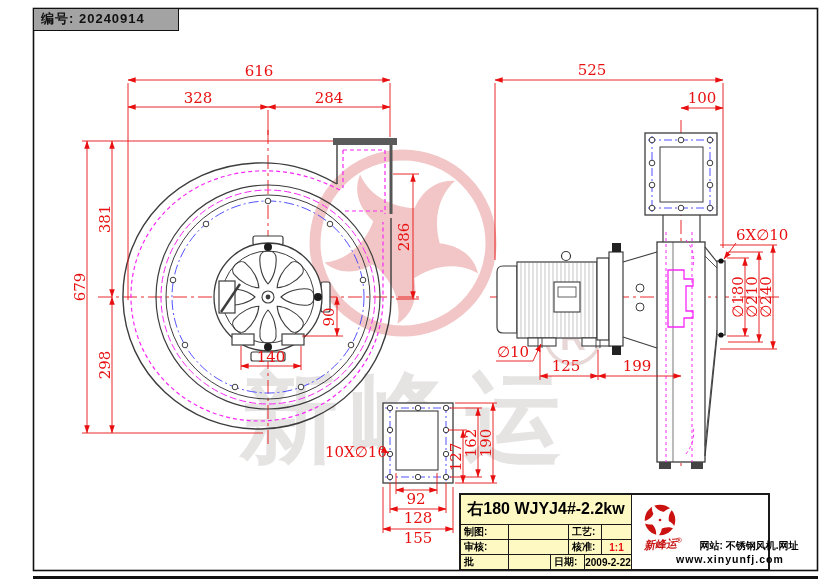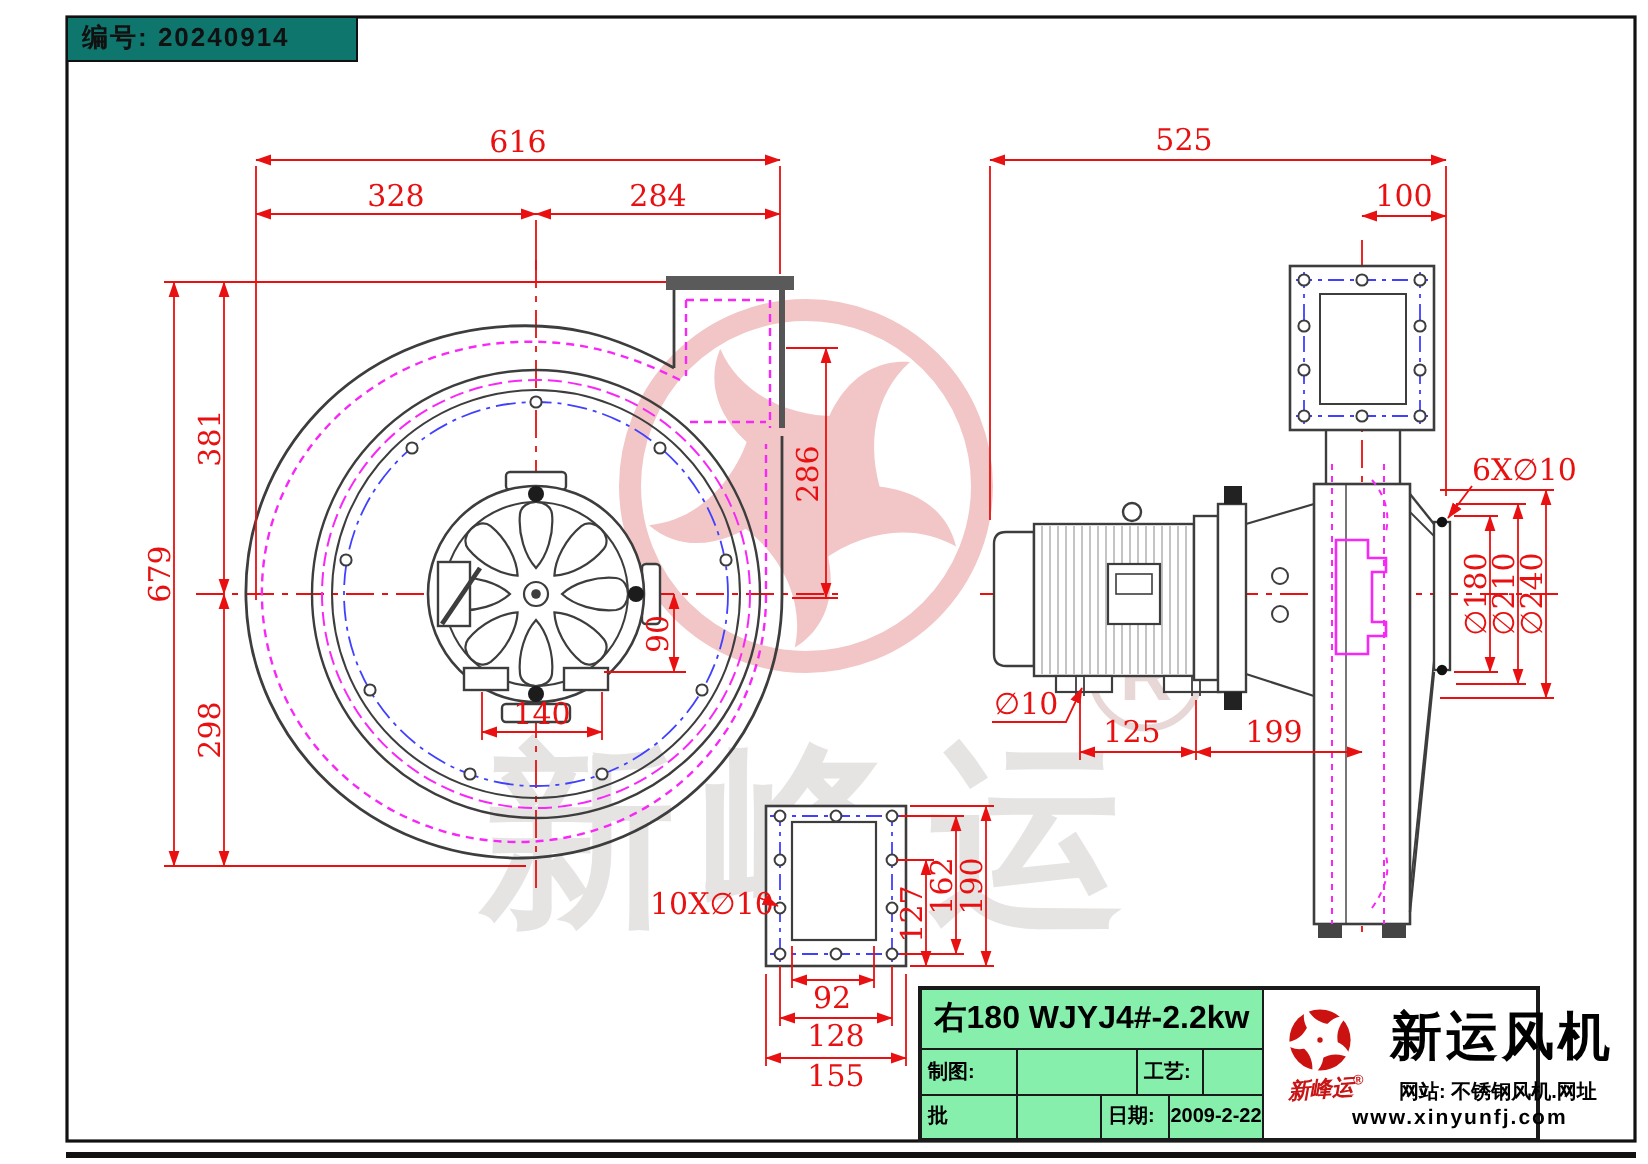--- a/index.html
+++ b/index.html
@@ -1,25 +1,25 @@
 <!DOCTYPE html>
 <html><head>
 <meta charset="utf-8">
 <style>
   html,body{margin:0;padding:0;background:#fff;}
   .page{position:relative;width:824px;height:582px;background:#fff;overflow:hidden;
         font-family:"Liberation Sans",sans-serif;}
   .page svg.draw{position:absolute;left:0;top:0;}
   
   .docnum{position:absolute;left:33px;top:8px;width:146px;height:23px;border:1.6px solid #111;
-          background:#0f766e;box-sizing:border-box;font-size:13px;font-weight:bold;color:#111;
+          background:#a3a3a3;box-sizing:border-box;font-size:13px;font-weight:bold;color:#111;
           line-height:20px;padding-left:7px;letter-spacing:1px;}
   
   .tblock{position:absolute;left:459px;top:493px;width:311px;height:78px;display:flex;
-          border:2px solid #1a1a1a;background:#86efac;box-sizing:border-box;z-index:3;}
+          border:2px solid #1a1a1a;background:#fef9c3;box-sizing:border-box;z-index:3;}
   .tleft{width:170px;border-right:1.4px solid #1a1a1a;display:flex;flex-direction:column;}
   .trow-title{height:29px;border-bottom:1.2px solid #1a1a1a;display:flex;align-items:center;
               justify-content:center;font-size:16px;font-weight:bold;color:#000;white-space:nowrap;}
   .trow{flex:1;display:grid;border-bottom:1.2px solid #1a1a1a;font-size:10px;color:#000;}
   .trow:last-child{border-bottom:none;}
   .trow.r23{grid-template-columns:48px 60px 33px 1fr;}
   .trow.r4{grid-template-columns:48px 42px 34px 1fr;}
   .tcell{border-right:1.2px solid #1a1a1a;display:flex;align-items:center;padding-left:3px;
          font-weight:bold;overflow:hidden;white-space:nowrap;}
   .tcell:last-child{border-right:none;}
@@ -343,20 +343,26 @@
 
 <div class="tblock">
   <div class="tleft">
     <div class="trow-title">右180 WJYJ4#-2.2kw</div>
     <div class="trow r23">
       <div class="tcell">制图:</div>
       <div class="tcell val"></div>
       <div class="tcell">工艺:</div>
       <div class="tcell val"></div>
     </div>
+    <div class="trow r23">
+      <div class="tcell">审核:</div>
+      <div class="tcell val"></div>
+      <div class="tcell">核准:</div>
+      <div class="tcell val red">1:1</div>
+    </div>
     <div class="trow r4">
       <div class="tcell">批</div>
       <div class="tcell val"></div>
       <div class="tcell">日期:</div>
       <div class="tcell val">2009-2-22</div>
     </div>
   </div>
   <div class="tright">
     <svg class="clogo" viewBox="-20 -20 40 40">
       <circle r="17" fill="#cc1111"></circle>
@@ -364,19 +370,18 @@
         <path d="M 1,-3 C 3,-10 9,-14 15,-13 C 10,-8 9,-3 10,2 C 6,4 2,2 1,-3 Z"></path>
         <path d="M 1,-3 C 3,-10 9,-14 15,-13 C 10,-8 9,-3 10,2 C 6,4 2,2 1,-3 Z" transform="rotate(72)"></path>
         <path d="M 1,-3 C 3,-10 9,-14 15,-13 C 10,-8 9,-3 10,2 C 6,4 2,2 1,-3 Z" transform="rotate(144)"></path>
         <path d="M 1,-3 C 3,-10 9,-14 15,-13 C 10,-8 9,-3 10,2 C 6,4 2,2 1,-3 Z" transform="rotate(216)"></path>
         <path d="M 1,-3 C 3,-10 9,-14 15,-13 C 10,-8 9,-3 10,2 C 6,4 2,2 1,-3 Z" transform="rotate(288)"></path>
       </g>
       <circle r="3" fill="#fff"></circle>
           <circle r="1.5" fill="#cc1111"></circle>
     </svg>
     <div class="cscript"><span>新峰运</span><sup>®</sup></div>
-    <div class="cname">新运风机</div>
     <div class="csite1">网站: 不锈钢风机.网址</div>
     <div class="csite2">www.xinyunfj.com</div>
   </div>
 </div>
 
 </div>
 
 </body></html>

